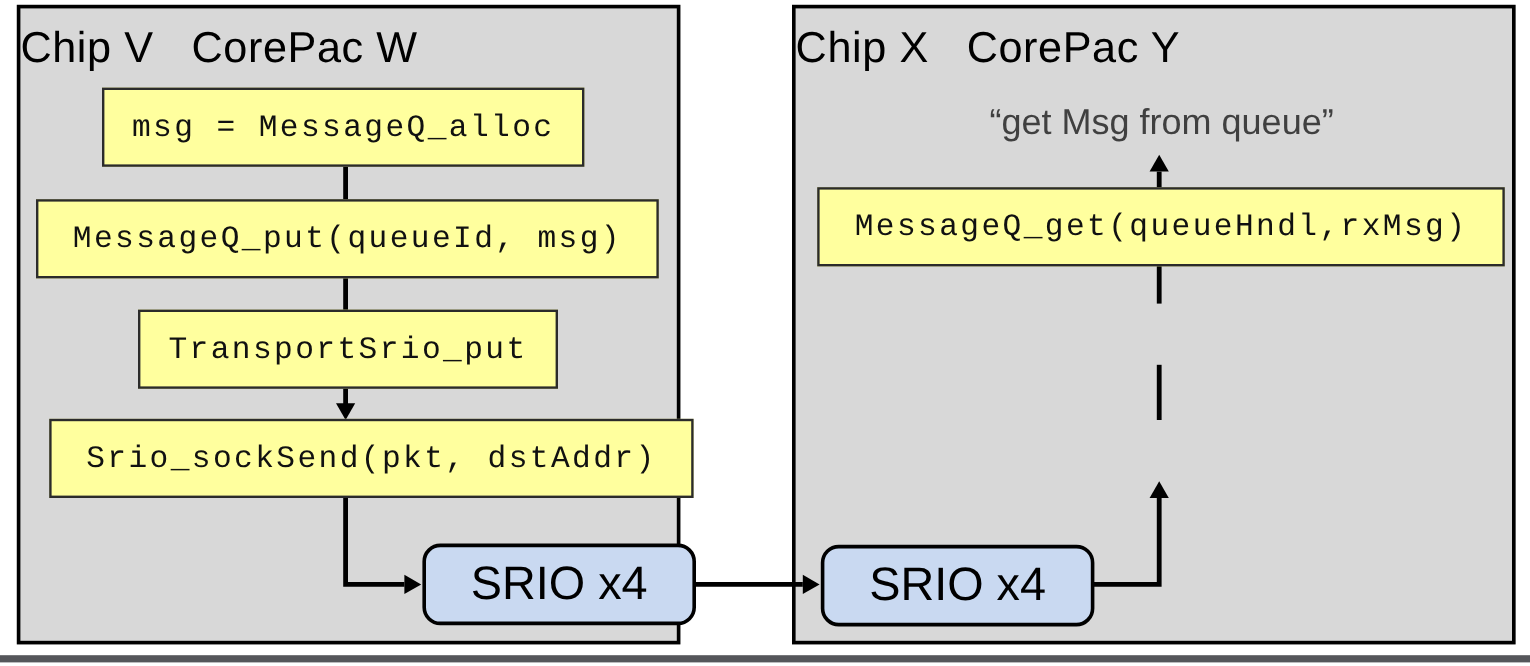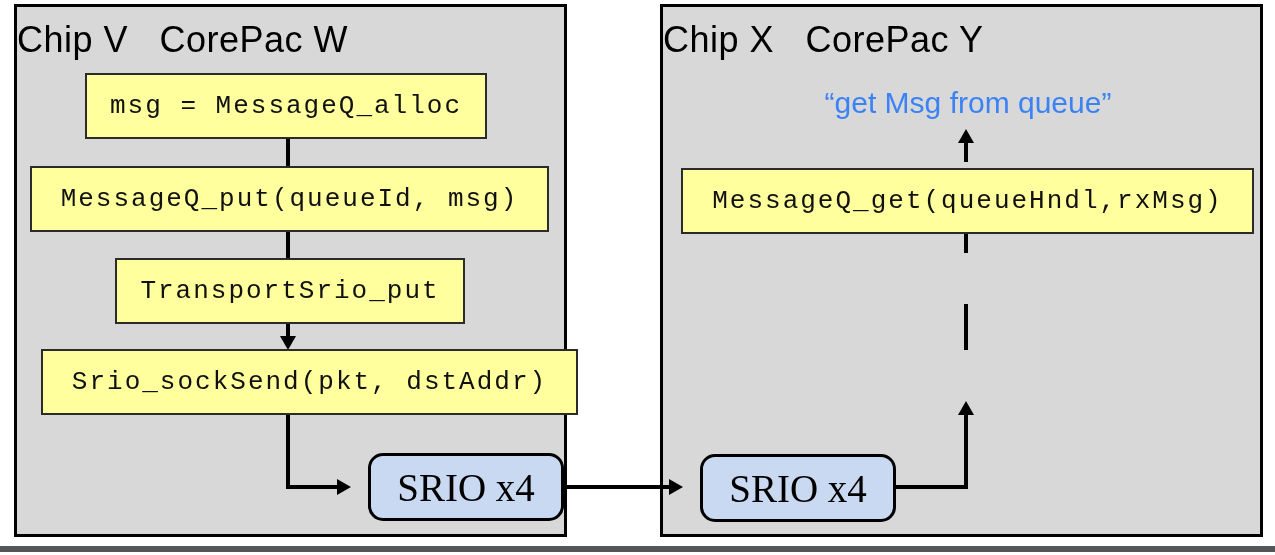--- a/index.html
+++ b/index.html
@@ -33,63 +33,62 @@
     letter-spacing: 0.5px;
   }
   .annotation {
     position: absolute;
     top: 86px;
     left: 718px;
     width: 500px;
     text-align: center;
     font-size: 30px;
     font-weight: 500;
-    color: #3b82f6;
+    color: #404040;
     white-space: pre;
   }
   .code-box {
     position: absolute;
     height: 66px;
     background: #ffff9e;
     border: 2px solid #2b2b2b;
     display: flex;
     align-items: center;
     justify-content: center;
     font-family: "Liberation Mono", monospace;
     font-size: 26px;
     letter-spacing: 2px;
     color: #111111;
     white-space: pre;
     z-index: 3;
   }
   .srio-box {
     position: absolute;
-    width: 196px;
+    width: 228px;
     height: 68px;
     background: #c9d9f1;
     border: 3px solid #000000;
     border-radius: 15px;
     display: flex;
     align-items: center;
     justify-content: center;
-    font-family: Liberation Serif, serif;
+    font-family: Liberation Sans, sans-serif;
     font-size: 39px;
     font-weight: 500;
     color: #000000;
     white-space: pre;
     z-index: 3;
-    margin-left: 16px;
   }
   
   #box-alloc      { left: 85px;  top: 73px;  width: 402px; }
   #box-put-left   { left: 30px;  top: 166px; width: 519px; }
   #box-transport-put { left: 115px; top: 258px; width: 350px; }
   #box-socksend   { left: 41px;  top: 349px; width: 537px; }
   #srio-left      { left: 352px; top: 453px; }
-  #box-get        { left: 681px; top: 168px; width: 573px; }
+  #box-get        { left: 681px; top: 156px; width: 573px; }
   #box-put-right  { left: 682px; top: 253px; width: 574px; }
   #box-transport-isr { left: 797px; top: 350px; width: 348px; }
   #srio-right     { left: 684px; top: 454px; }
   #connector-svg {
     position: absolute;
     left: 0; top: 0;
     width: 1275px; height: 555px;
     z-index: 2;
     pointer-events: none;
   }

